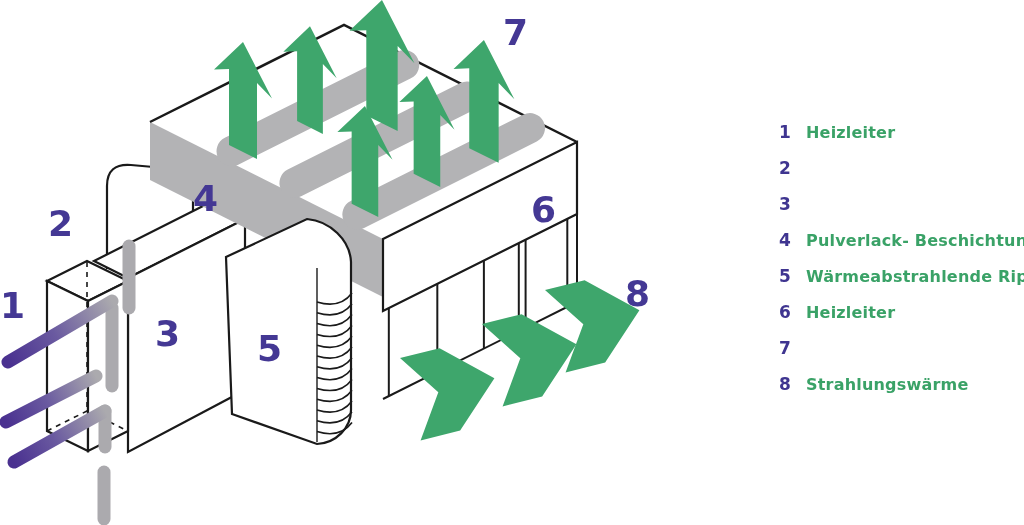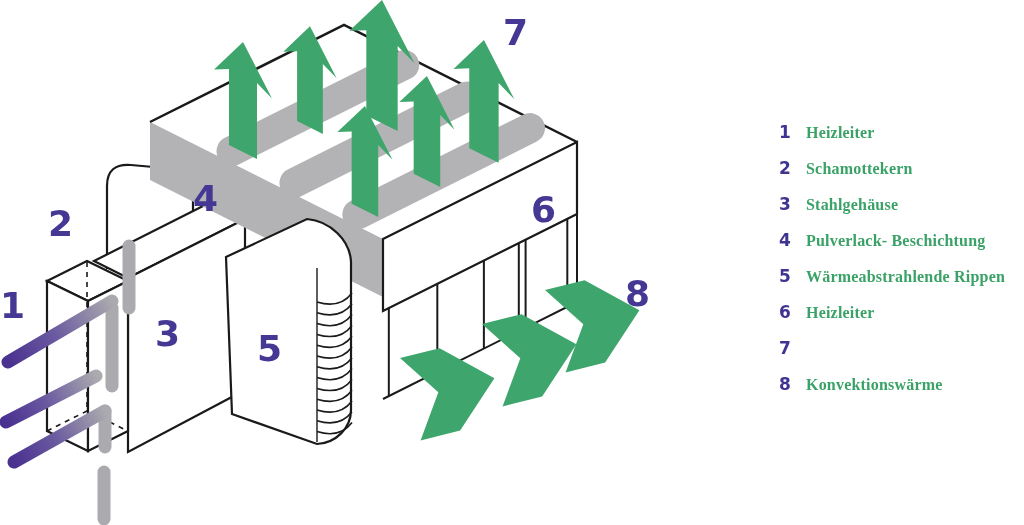--- a/index.html
+++ b/index.html
@@ -5,21 +5,21 @@
   html,body{margin:0;padding:0;background:#ffffff;}
   #page{position:relative;width:1024px;height:525px;background:#ffffff;overflow:hidden;
         font-family:"DejaVu Sans","Liberation Sans",sans-serif;}
   #diagram-svg{position:absolute;left:0;top:0;}
   .callout{position:absolute;font-size:36px;font-weight:800;color:#443894;line-height:1;
            letter-spacing:-1px;}
   #legend{position:absolute;left:777px;top:122px;width:240px;}
   .legend-item{display:flex;align-items:baseline;margin-bottom:14px;height:22px;}
   .legend-number{width:16px;min-width:16px;text-align:center;font-size:17px;font-weight:800;
                  color:#3f3590;margin-right:13px;}
-  .legend-label{font-size:16px;font-weight:700;color:#3aa267;letter-spacing:0.2px;white-space:nowrap;font-family:Liberation Serif, serif;}
+  .legend-label{font-size:16px;font-weight:700;color:#3aa267;letter-spacing:0.2px;white-space:nowrap;}
 </style>
 </head>
 <body>
 
 <div id="page">
 
   <svg id="diagram-svg" width="760" height="525" viewBox="0 0 760 525">
     <defs>
       <linearGradient id="rod1g" gradientUnits="userSpaceOnUse" x1="8" y1="362" x2="112" y2="301">
         <stop offset="0" stop-color="#4a3190"></stop>
@@ -135,39 +135,37 @@
   <div class="callout" style="left:503px;top:15px">7</div>
   <div class="callout" style="left:625px;top:276px">8</div>
 
   <div id="legend">
     <div class="legend-item">
       <span class="legend-number">1</span>
       <span class="legend-label">Heizleiter</span>
     </div>
     <div class="legend-item">
       <span class="legend-number">2</span>
-      <span class="legend-label">Schamottekern</span>
     </div>
     <div class="legend-item">
       <span class="legend-number">3</span>
-      <span class="legend-label">Stahlgehäuse</span>
     </div>
     <div class="legend-item">
       <span class="legend-number">4</span>
       <span class="legend-label">Pulverlack- Beschichtung</span>
     </div>
     <div class="legend-item">
       <span class="legend-number">5</span>
       <span class="legend-label">Wärmeabstrahlende Rippen</span>
     </div>
     <div class="legend-item">
       <span class="legend-number">6</span>
       <span class="legend-label">Heizleiter</span>
     </div>
     <div class="legend-item">
       <span class="legend-number">7</span>
     </div>
     <div class="legend-item">
       <span class="legend-number">8</span>
-      <span class="legend-label">Konvektionswärme</span>
+      <span class="legend-label">Strahlungswärme</span>
     </div>
   </div>
 </div>
 
 </body></html>

